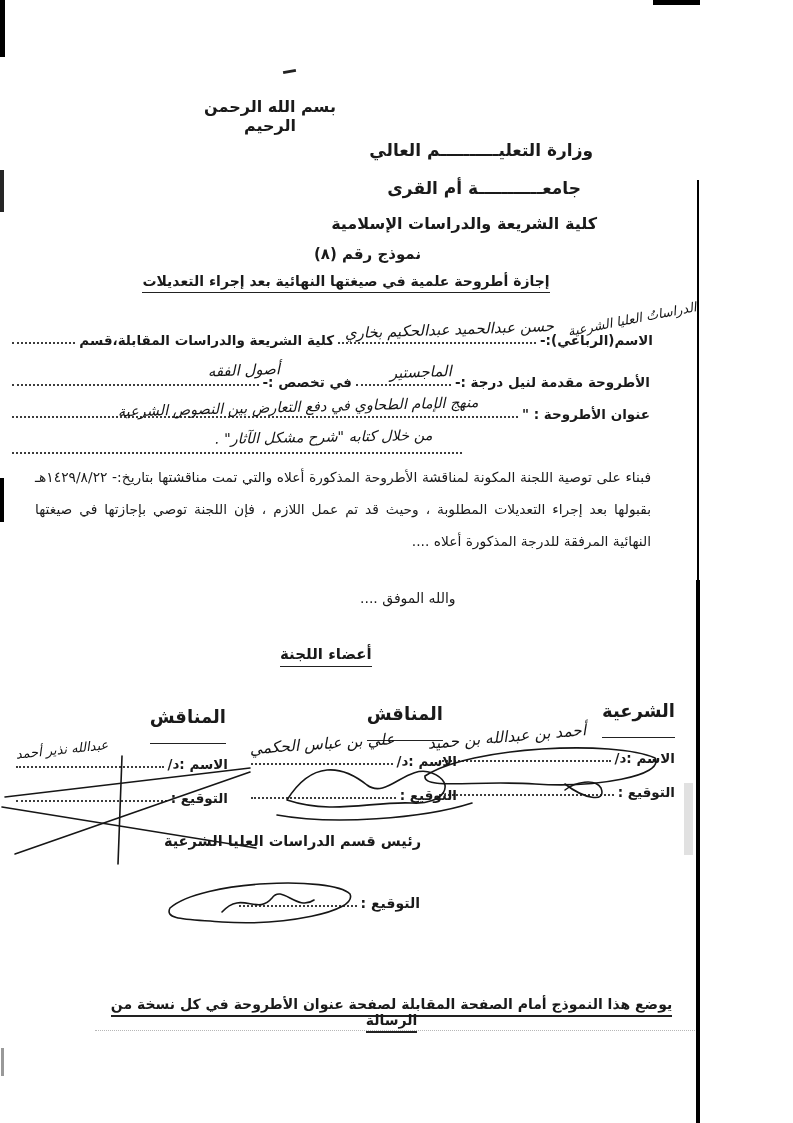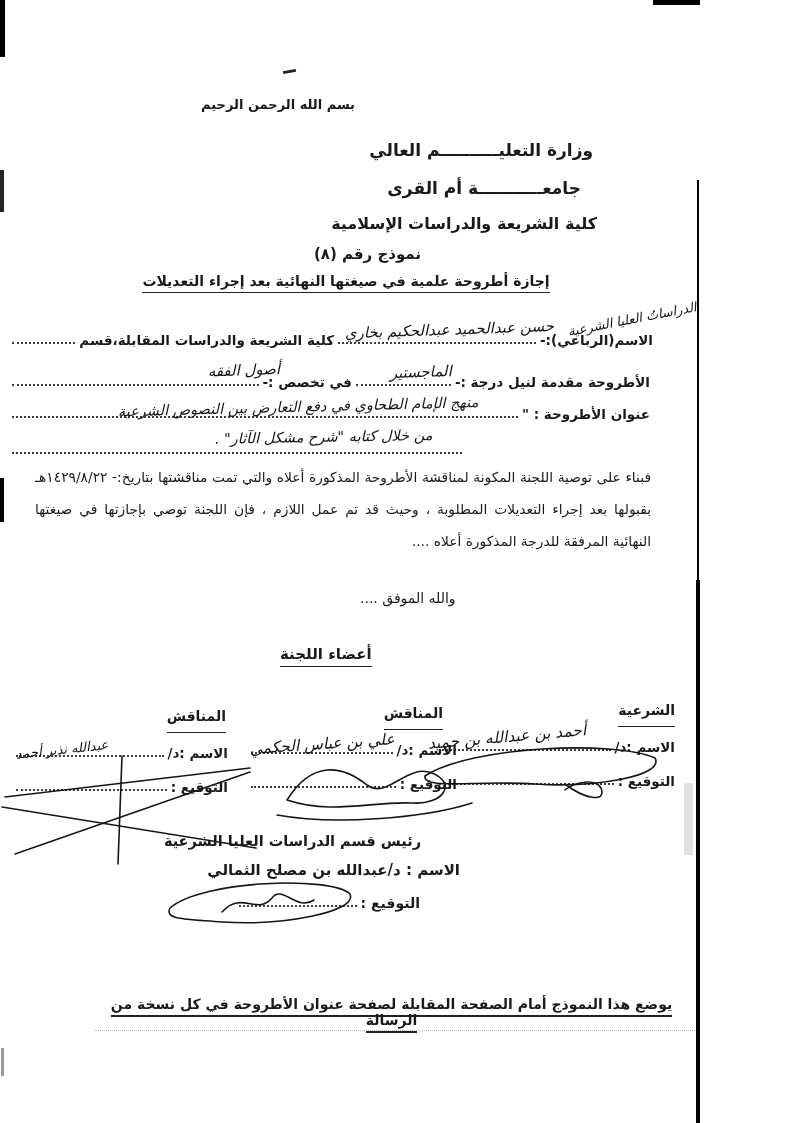--- a/index.html
+++ b/index.html
@@ -13,40 +13,40 @@
   .ctr{text-align:center;}
   .line{display:flex;align-items:flex-end;direction:rtl;}
   .lbl{white-space:nowrap;}
   .dots{flex:1 1 auto;border-bottom:2px dotted #3c3c3c;height:2px;margin:0 4px 4px 4px;}
   .dots.fix{flex:0 0 auto;}
   .ul{border-bottom:1.5px solid #222;padding-bottom:3px;}
   .hw{font-style:italic;color:#141414;white-space:nowrap;transform-origin:right bottom;}
   .sig path{fill:none;stroke:#161616;stroke-width:1.6;stroke-linecap:round;}
   .artifact{background:#000;}
   .col{direction:rtl;}
-  .col .role{display:inline-block;border-bottom:1.5px solid #222;padding-bottom:8px;font-weight:bold;font-size:14px;}
+  .col .role{display:inline-block;border-bottom:1.5px solid #222;padding-bottom:16px;font-weight:bold;font-size:18px;}
   .col .row{display:flex;align-items:flex-end;font-size:13.5px;font-weight:bold;}
 </style>
 </head>
 <body>
 
 <div class="page">
 
   <div class="abs artifact" style="left:0;top:0;width:5px;height:57px;"></div>
   <div class="abs artifact" style="left:0;top:170px;width:4px;height:42px;opacity:.85;"></div>
   <div class="abs artifact" style="left:0;top:478px;width:4px;height:44px;"></div>
   <div class="abs" style="left:1px;top:1048px;width:3px;height:28px;background:#999;"></div>
   <div class="abs artifact" style="left:653px;top:0;width:47px;height:5px;"></div>
   <div class="abs artifact" style="left:697px;top:180px;width:2px;height:405px;"></div>
   <div class="abs artifact" style="left:696px;top:580px;width:4px;height:543px;"></div>
   <div class="abs" style="left:684px;top:783px;width:9px;height:72px;background:#aaa;opacity:.35;"></div>
   <div class="abs" style="left:283px;top:70px;width:13px;height:3px;background:#222;transform:rotate(-10deg);"></div>
   <div class="abs" style="left:95px;top:1030px;width:600px;height:0;border-top:1px dotted #9a9a9a;opacity:.7;"></div>
 
-  <div class="abs b ctr" style="left:185px;top:97px;width:170px;font-size:13px;text-align:right;">بسم الله الرحمن الرحيم</div>
+  <div class="abs b ctr" style="left:185px;top:97px;width:170px;font-size:16px;">بسم الله الرحمن الرحيم</div>
   <div class="abs b" style="right:200px;top:140px;font-size:17px;">وزارة التعليــــــــــم العالي</div>
   <div class="abs b" style="right:212px;top:178px;font-size:17px;margin-left:22px;">جامعـــــــــــة أم القرى</div>
   <div class="abs b" style="right:196px;top:214px;font-size:16px;">كلية الشريعة والدراسات الإسلامية</div>
 
   <div class="abs b ctr" style="left:300px;top:245px;width:135px;font-size:15px;">نموذج رقم (٨)</div>
   <div class="abs b ctr" style="left:105px;top:273px;width:482px;font-size:14px;">
     <span class="ul">إجازة أطروحة علمية في صيغتها النهائية بعد إجراء التعديلات</span>
   </div>
 
   <div class="abs line b" style="left:8px;right:140px;top:332px;font-size:13.5px;">
@@ -135,23 +135,20 @@
     <path d="M5,70 C60,80 150,74 200,58"></path>
   </svg>
   <svg class="abs sig" style="left:0;top:752px;" width="262" height="118" viewBox="0 0 262 118">
     <path d="M5,45 L250,16"></path>
     <path d="M2,55 L256,96"></path>
     <path d="M250,20 L15,102"></path>
     <path d="M122,4 L118,112"></path>
   </svg>
 
   <div class="abs b" style="right:372px;top:833px;font-size:14.5px;">رئيس قسم الدراسات العليا الشرعية</div>
-  <div class="abs b" style="right:333px;top:861px;font-size:15px;">
-    <span>الاسم : د/</span><span>عبدالله بن مصلح الثمالي</span>
-  </div>
   <div class="abs line b" style="right:373px;top:895px;width:185px;font-size:14px;">
     <span class="lbl">التوقيع :</span>
     <span class="dots"></span>
   </div>
   <svg class="abs sig" style="left:162px;top:876px;" width="200" height="62" viewBox="0 0 200 62">
     <path d="M8,32 C40,4 170,0 188,18 C196,36 120,50 60,46 C25,43 2,44 8,32"></path>
     <path d="M60,36 C80,14 95,40 110,22 C120,8 135,36 152,24"></path>
   </svg>
 
   <div class="abs b ctr" style="left:88px;right:98px;top:996px;font-size:14px;">

